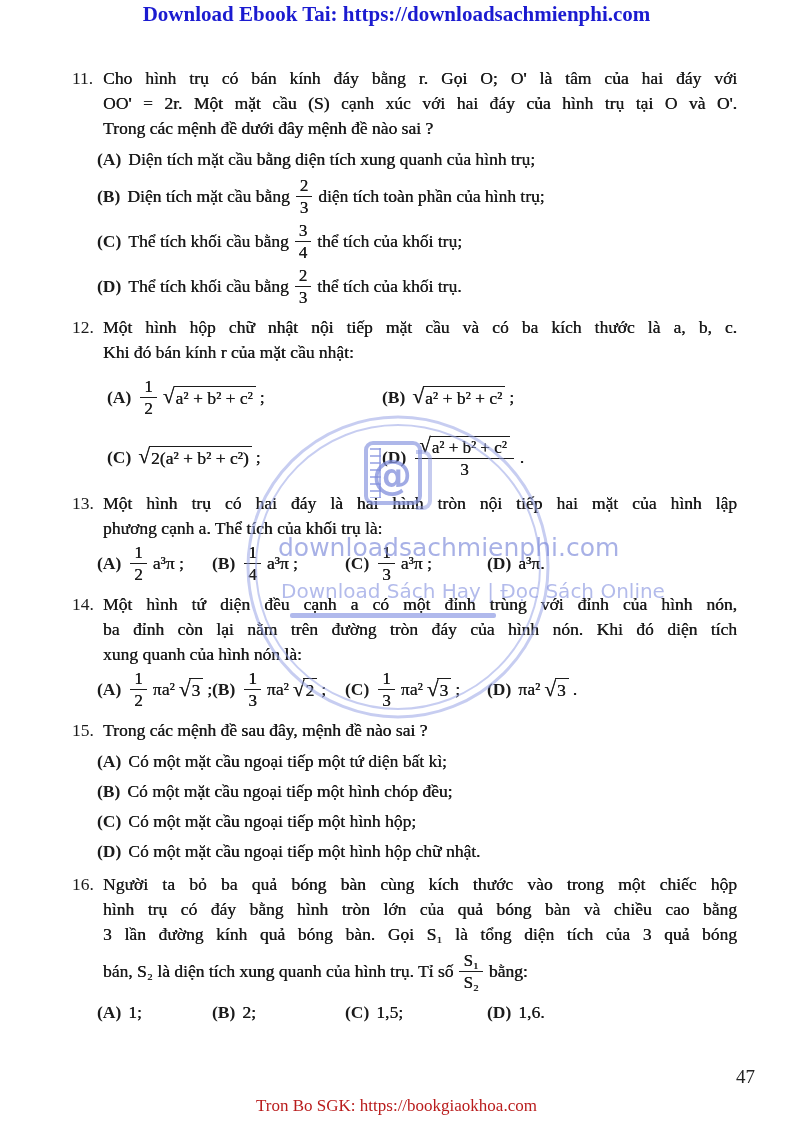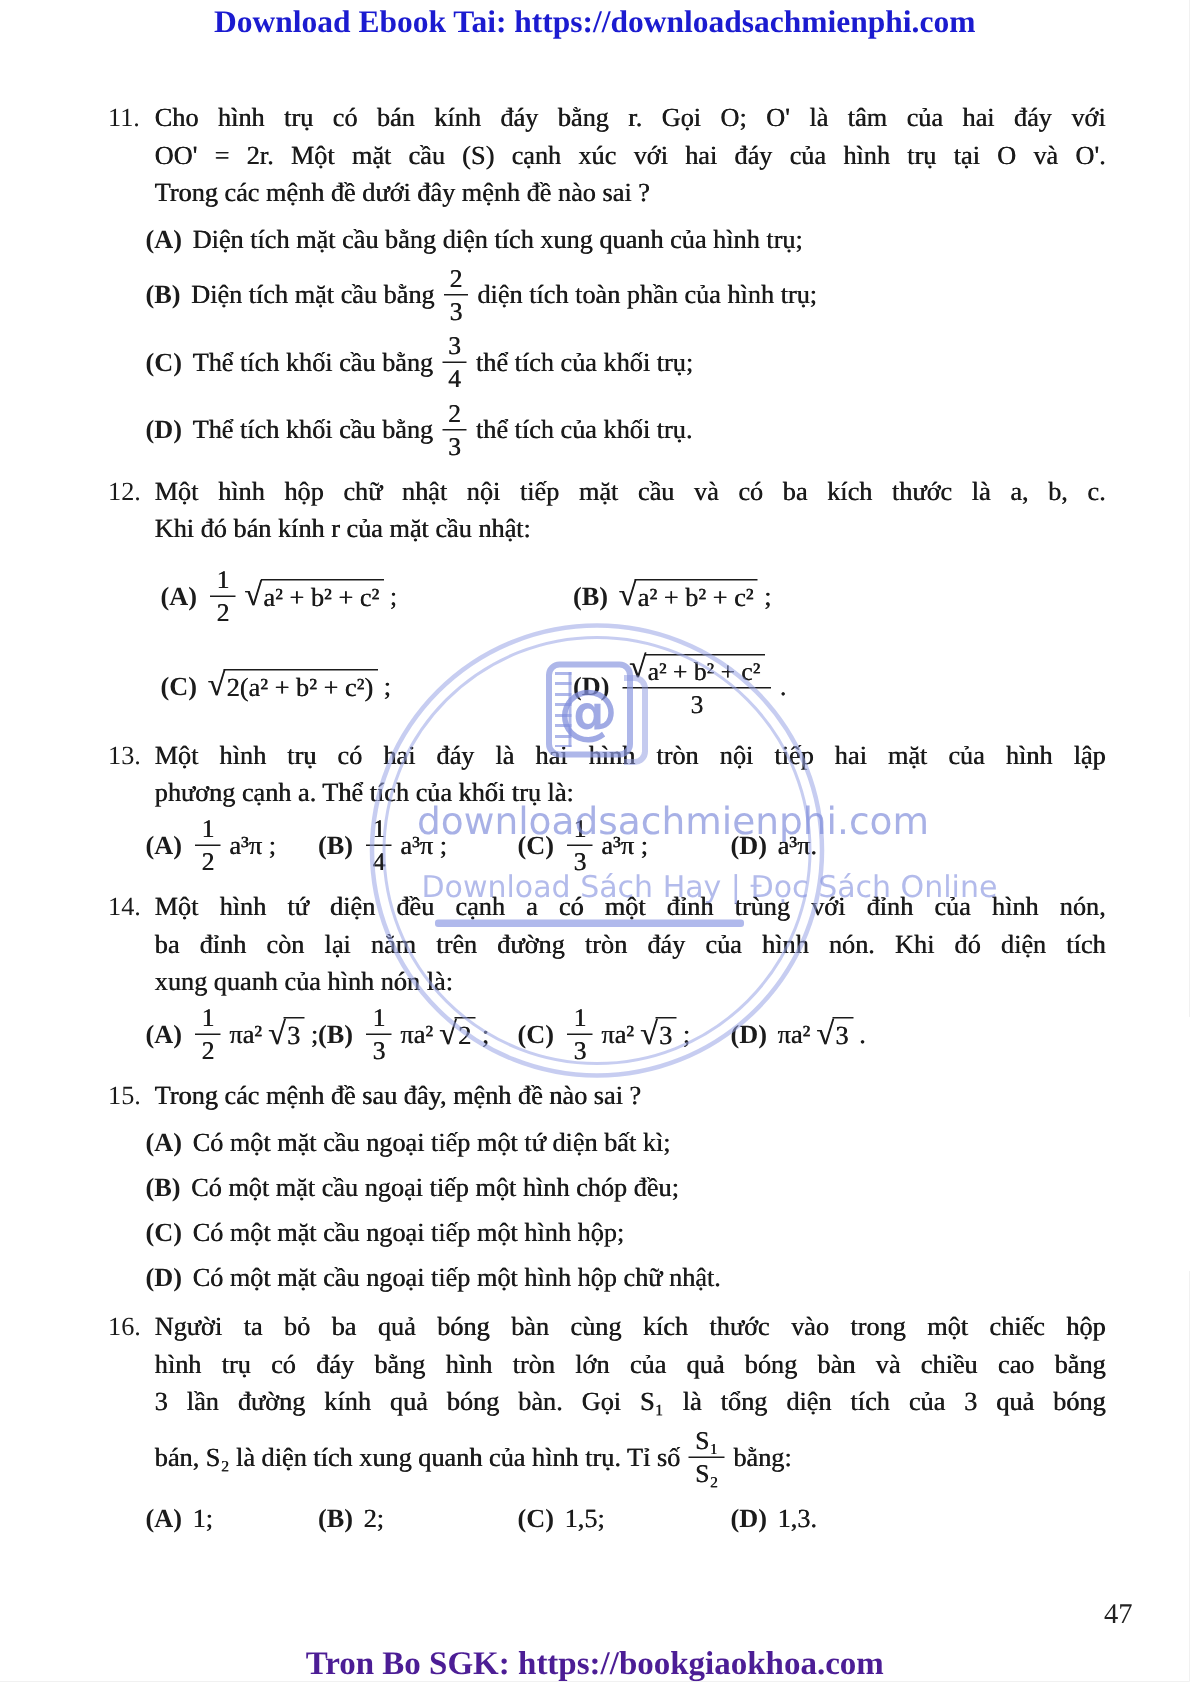--- a/index.html
+++ b/index.html
@@ -3,21 +3,21 @@
 <meta charset="utf-8">
 <style>
   html,body{margin:0;padding:0;background:#e8e8e8;}
   .page{position:relative;width:793px;height:1121px;background:#ffffff;overflow:hidden;
         font-family:"Liberation Serif","DejaVu Serif",serif;color:#1b1b1b;margin:0 auto;}
 
   
   .header{position:absolute;top:2px;left:0;width:100%;text-align:center;
           font-size:21px;font-weight:bold;color:#1b1bd0;z-index:2;}
   .footer{position:absolute;top:1096px;left:0;width:100%;text-align:center;
-          font-size:22px;font-weight:bold;color:#4c1d95;z-index:2;}
+          font-size:17px;font-weight:normal;color:#b91c1c;z-index:2;}
   .pagenum{position:absolute;left:736px;top:1066px;font-size:19px;color:#222;z-index:2;}
 
   
   .questions{position:absolute;top:66px;left:0;width:100%;z-index:1;}
   .question{position:relative;margin:0 56px 8px 72px;padding-left:31px;font-size:17.5px;}
   .qnum{position:absolute;left:0;top:0;font-weight:normal;line-height:25px;}
   .qline{line-height:25px;min-height:25px;text-shadow:0.35px 0 0 currentColor;}
   .qline:not(.last){text-align:justify;text-align-last:justify;}
   .partline{display:flex;align-items:center;gap:4px;min-height:48px;}
 
@@ -332,21 +332,21 @@
           </div>
           <div class="opt">
             <span class="optlabel">(C)</span>
             <span class="optbody">
               <span class="ptxt">1,5;</span>
             </span>
           </div>
           <div class="opt">
             <span class="optlabel">(D)</span>
             <span class="optbody">
-              <span class="ptxt">1,3.</span>
+              <span class="ptxt">1,6.</span>
             </span>
           </div>
         </div>
       </div>
     </div>
 
   <svg class="wm wm-ring" style="position:absolute" width="312" height="312">
     <circle cx="156" cy="156" r="150" fill="none" stroke="#9aa6e6" stroke-width="3"></circle>
     <circle cx="156" cy="156" r="142" fill="none" stroke="#9aa6e6" stroke-width="2"></circle>
   </svg>

